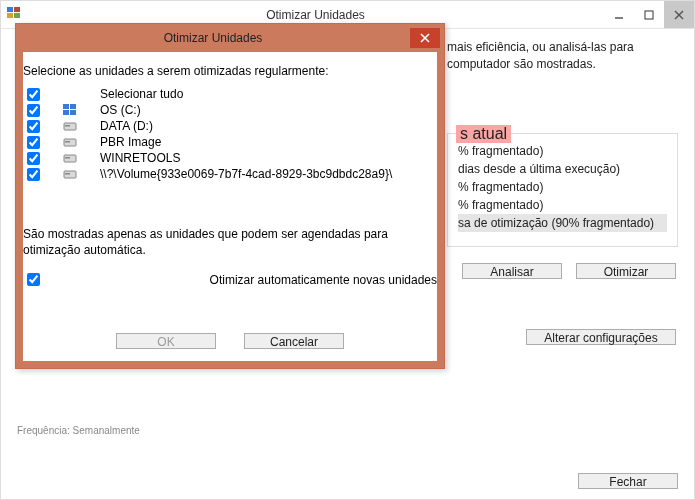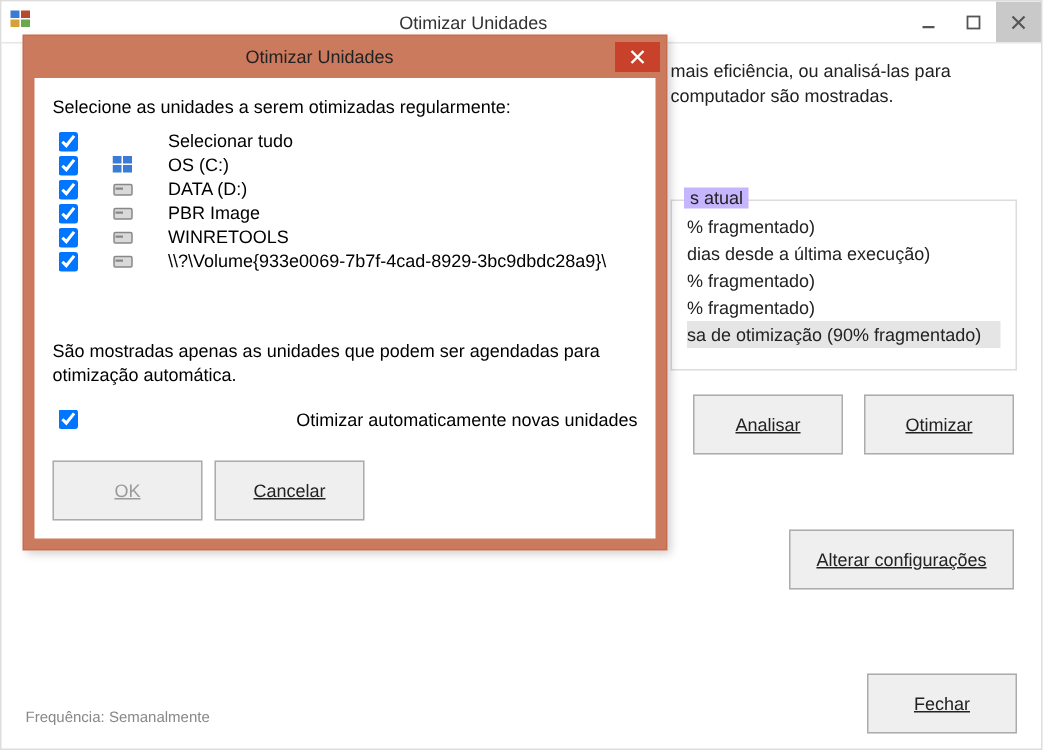--- a/index.html
+++ b/index.html
@@ -56,46 +56,45 @@
   .group {
     border: 1px solid #dcdcdc;
     margin-top: 60px;
     padding: 8px 10px 14px 10px;
     position: relative;
   }
   .group .legend {
     position: absolute;
     top: -9px;
     left: 8px;
-    background: #c4b5fd;
+    background: #fca5a5;
     padding: 0 4px;
-    font-size: 12px;
+    font-size: 16px;
   }
   .status-line {
     padding: 2px 0;
     font-size: 12px;
   }
   .status-line.hl { background: #e5e5e5; }
   .btn-row {
     display: flex;
     justify-content: flex-end;
     gap: 14px;
     margin-top: 16px;
     padding-right: 2px;
   }
   button.win {
     min-width: 100px;
-    height: 40px;
+    height: 16px;
     background: #efefef;
     border: 1px solid #acacac;
     font-family: inherit;
     font-size: 12px;
     color: #222;
     cursor: pointer;
-    text-decoration: underline;
   }
   button.win.disabled { color: #9a9a9a; }
   .freq {
     margin-top: 80px;
     color: #888;
     font-size: 10px;
   }
   .footer {
     position: absolute;
     bottom: 10px;
@@ -132,21 +131,21 @@
     background: #c8412b;
     color: #fff;
     display: flex;
     align-items: center;
     justify-content: center;
     font-size: 13px;
   }
   .modal .m-body {
     border: 7px solid #cc7a5d;
     border-top: none;
-    padding: 12px 12px;
+    padding: 12px 0;
   }
   .m-heading { margin-bottom: 8px; }
   .m-list { margin-left: 4px; }
   .m-item {
     display: flex;
     align-items: center;
     gap: 23px;
     padding: 1px 0;
     font-size: 12px;
   }
@@ -163,23 +162,23 @@
   }
   .m-auto {
     margin-top: 12px;
     display: flex;
     align-items: center;
     gap: 5px;
     justify-content: space-between;
   }
   .m-btns {
     display: flex;
-    justify-content: flex-start;
-    gap: 8px;
-    margin-top: 18px;
+    justify-content: center;
+    gap: 28px;
+    margin-top: 44px;
   }
   .underline-first::first-letter { text-decoration: underline; }
 </style>
 </head>
 <body>
 
 <div class="titlebar">
   <div class="icon-box">
     <svg width="16" height="16" viewBox="0 0 16 16">
       <rect x="1" y="2" width="6" height="5" fill="#3a7bd5"></rect>

